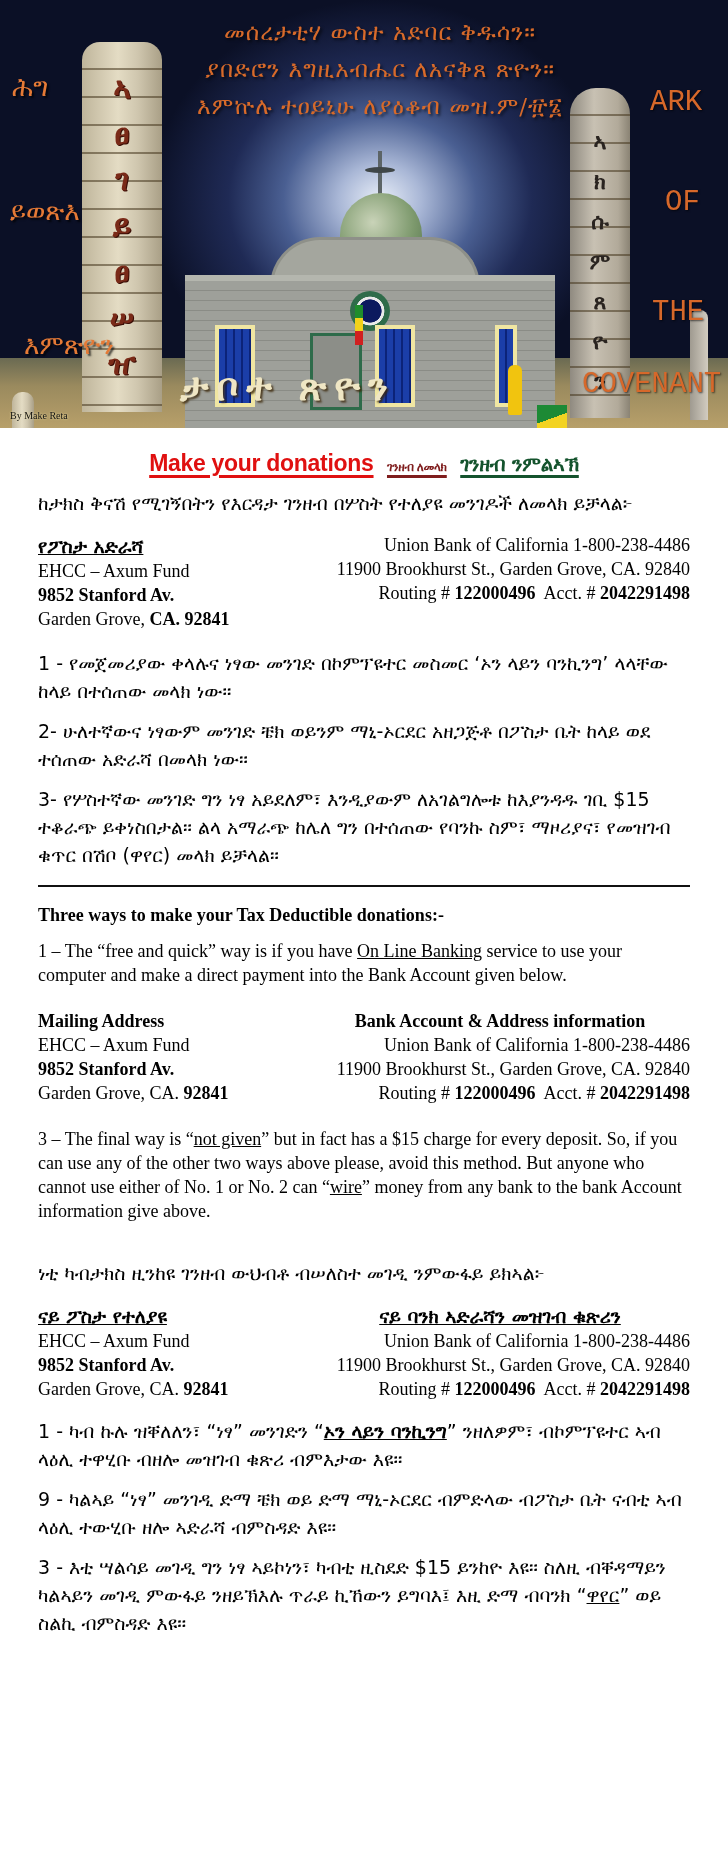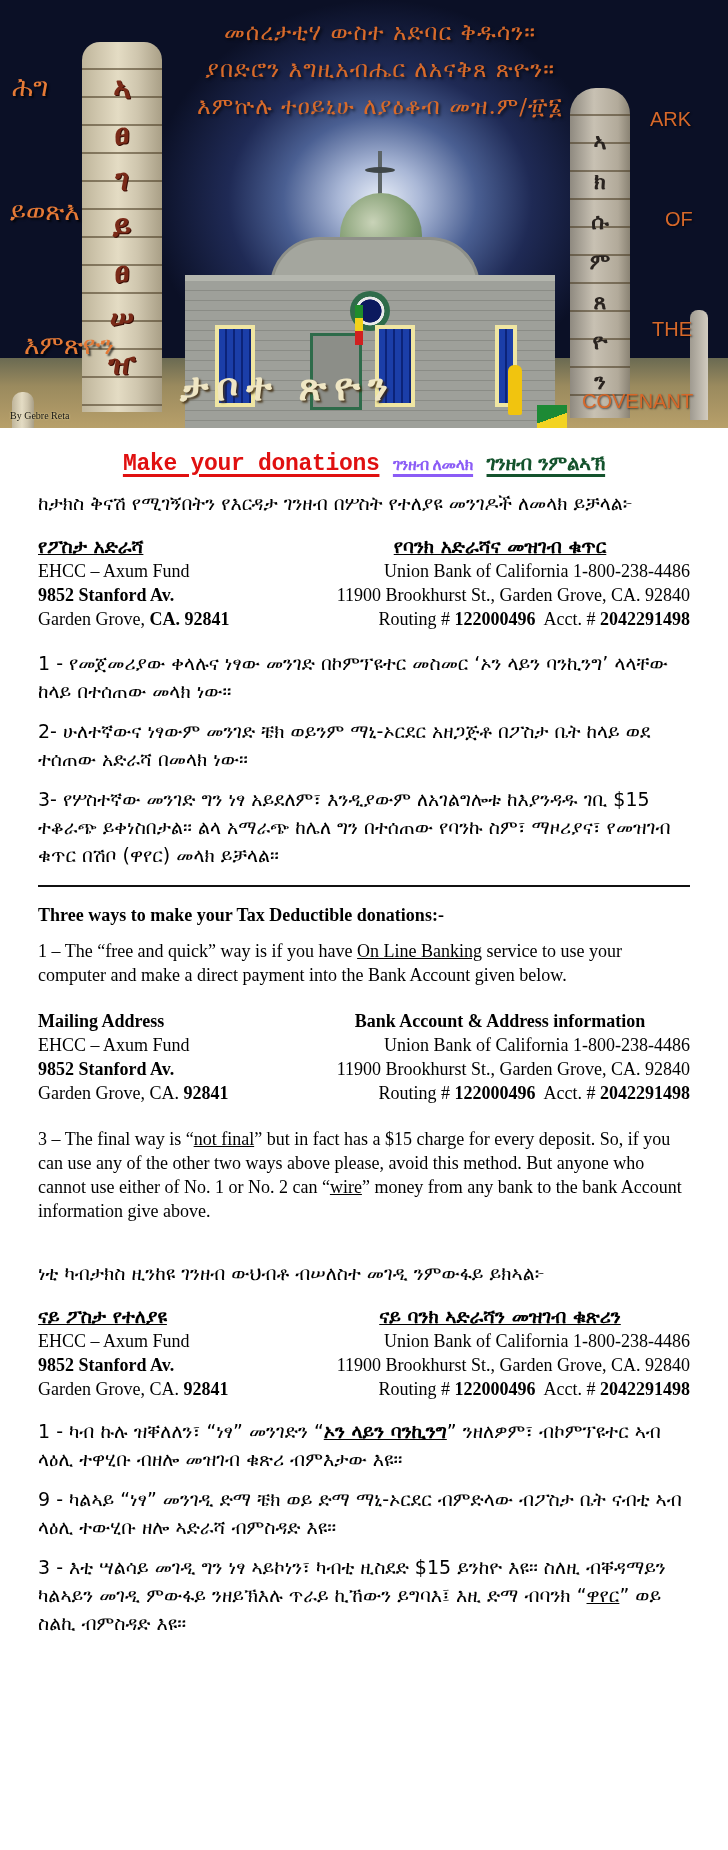--- a/index.html
+++ b/index.html
@@ -51,42 +51,42 @@
   .temple .door { position: absolute; left: 125px; top: 78px; width: 52px; height: 77px; background: #8c8e88; border: 3px solid #2e6b4a; }
 
   .banner-verse { position: absolute; left: 170px; top: 14px; width: 420px; text-align: center;
     font-family: "DejaVu Serif", serif; font-size: 23px; line-height: 37px; color: #d76a2a;
     text-shadow: 2px 2px 3px rgba(0,0,0,.6); letter-spacing: 1px; }
   .banner-side { position: absolute; font-family: "DejaVu Serif", serif; font-size: 26px; color: #e57a36;
     text-shadow: 2px 2px 2px rgba(0,0,0,.7); }
   .banner-side.s1 { left: 12px; top: 72px; }
   .banner-side.s2 { left: 10px; top: 196px; }
   .banner-side.s3 { left: 24px; top: 330px; }
-  .banner-en { position: absolute; font-family: Liberation Sans, sans-serif; font-size: 20px; color: #d7682a;
-    text-shadow: 1px 1px 2px rgba(0,0,0,.6); margin-top: 22px; }
+  .banner-en { position: absolute; font-family: Liberation Mono, monospace; font-size: 29px; color: #d7682a;
+    text-shadow: 1px 1px 2px rgba(0,0,0,.6); }
   .banner-en.e1 { left: 650px; top: 86px; }
   .banner-en.e2 { left: 665px; top: 186px; }
   .banner-en.e3 { left: 652px; top: 296px; }
   .banner-en.e4 { left: 582px; top: 368px; }
   .banner-title { position: absolute; left: 180px; top: 366px; font-family: Liberation Sans, sans-serif; font-size: 38px;
     color: #efe6c4; letter-spacing: 8px; text-shadow: 2px 2px 2px rgba(60,40,10,.8); font-weight: bold; }
   .banner-credit { position: absolute; left: 10px; top: 410px; font-family: "Liberation Serif", serif; font-size: 10px; color: #111;
     text-shadow: 0 0 2px #f6e7a8; }
   .flag { position: absolute; left: 355px; top: 305px; width: 8px; height: 40px;
     background: linear-gradient(180deg, #1f8d2c 0 33%, #f2d21b 33% 66%, #d02020 66% 100%); }
   .person { position: absolute; left: 508px; top: 365px; width: 14px; height: 50px; background: #f1c40f; border-radius: 6px 6px 2px 2px; }
   .green-flag { position: absolute; left: 537px; top: 405px; width: 30px; height: 23px;
     background: linear-gradient(160deg, #1d8a35 0 55%, #f3d322 55% 100%); }
 
   
   .content { padding: 0 38px 0 38px; }
   .header-links { text-align: center; margin-top: 22px; font-weight: bold; font-size: 23px; letter-spacing: -0.3px; }
   .header-links a { text-decoration: underline; text-decoration-thickness: 3px; text-underline-offset: 4px; cursor: pointer; }
-  .header-links .l1 { color: #e01010; font-family: Liberation Mono, monospace; }
-  .header-links .l2 { color: #8b5cf6; font-family: Liberation Serif, serif; font-size: 16px; margin-left: 8px; }
+  .header-links .l1 { color: #e01010; font-family: Liberation Sans, sans-serif; }
+  .header-links .l2 { color: #7f1d1d; font-family: Liberation Sans, sans-serif; font-size: 12px; margin-left: 8px; }
   .header-links .l3 { color: #14532d; font-family: "DejaVu Serif", serif; font-size: 20px; margin-left: 8px; }
 
   .am { font-family: "DejaVu Sans", sans-serif; font-size: 19px; line-height: 28px; }
   .en { font-family: "Liberation Serif", serif; font-size: 18px; line-height: 24px; }
   .para { margin-top: 12px; }
   .intro { margin-top: 12px; }
 
   .addr { display: grid; grid-template-columns: 232px 1fr; margin-top: 16px; font-family: "Liberation Serif", serif; font-size: 18px; line-height: 24px; }
   .addr .col2 { text-align: right; white-space: nowrap; }
   .addr .col2 .h { text-align: center; display: block; padding-left: 40px; }
@@ -162,21 +162,21 @@
   <div class="banner-side s1">ሕግ</div>
   <div class="banner-side s2">ይወጽእ</div>
   <div class="banner-side s3">እምጽዮን</div>
 
   <div class="banner-en e1">ARK</div>
   <div class="banner-en e2">OF</div>
   <div class="banner-en e3">THE</div>
   <div class="banner-en e4">COVENANT</div>
 
   <div class="banner-title">ታቦተ ጽዮን</div>
-  <div class="banner-credit">By Gebre Reta</div>
+  <div class="banner-credit">By Make Reta</div>
 </div>
 
 <div class="content">
 
   <div class="header-links">
     <a class="l1">Make your donations</a>
     <a class="l2">ገንዘብ ለመላክ</a>
     <a class="l3">ገንዘብ ንምልኣኽ</a>
   </div>
 
@@ -184,21 +184,20 @@
     <p class="am intro">ከታክስ ቅናሽ የሚገኝበትን የእርዳታ ገንዘብ በሦስት የተለያዩ መንገዶች ለመላክ ይቻላል፦</p>
 
     <div class="addr">
       <div class="col1">
         <span class="h am-h" style="display:block">የፖስታ አድራሻ</span>
         <div>EHCC – Axum Fund</div>
         <div class="b">9852 Stanford Av.</div>
         <div><span>Garden Grove, </span><span class="b">CA. </span><span class="b">92841</span></div>
       </div>
       <div class="col2">
-        <span class="h am-h">የባንክ አድራሻና መዝገብ ቁጥር</span>
         <div>Union Bank of California  1-800-238-4486</div>
         <div>11900 Brookhurst St., Garden Grove, CA. 92840</div>
         <div style="white-space:pre"><span>Routing # </span><span class="b">122000496</span><span>  Acct. # </span><span class="b">2042291498</span></div>
       </div>
     </div>
 
     <p class="am para" style="margin-top:18px">1 - የመጀመሪያው ቀላሉና ነፃው መንገድ በኮምፕዩተር መስመር ‘ኦን ላይን ባንኪንግ’ ላላቸው ከላይ በተሰጠው መላክ ነው።</p>
     <p class="am para">2- ሁለተኛውና ነፃውም መንገድ ቼክ ወይንም ማኒ-ኦርደር አዘጋጅቶ በፖስታ ቤት ከላይ ወደ ተሰጠው አድራሻ በመላክ ነው።</p>
     <p class="am para">3- የሦስተኛው መንገድ ግን ነፃ አይደለም፣ እንዲያውም ለአገልግሎቱ ከእያንዳዱ ገቢ $15 ተቆራጭ ይቀነስበታል። ልላ አማራጭ ከሌለ ግን በተሰጠው የባንኩ ስም፣ ማዞሪያና፣ የመዝገብ ቁጥር በሽቦ (ዋየር) መላክ ይቻላል።</p>
   </section>
@@ -219,21 +218,21 @@
       </div>
       <div class="col2">
         <span class="h">Bank Account &amp; Address information</span>
         <div>Union Bank of California  1-800-238-4486</div>
         <div>11900 Brookhurst St., Garden Grove, CA. 92840</div>
         <div style="white-space:pre"><span>Routing # </span><span class="b">122000496</span><span>  Acct. # </span><span class="b">2042291498</span></div>
       </div>
     </div>
 
 
-    <p class="en gap-lg"><span>3 – The final way is “</span><span class="u">not final</span><span>” but in fact has a $15 charge for every deposit. So, if you can use any of the other two ways above please, avoid this method. But anyone who cannot use either of No. 1 or No. 2 can “</span><span class="u">wire</span><span>” money from any bank to the bank Account information give above.</span></p>
+    <p class="en gap-lg"><span>3 – The final way is “</span><span class="u">not given</span><span>” but in fact has a $15 charge for every deposit. So, if you can use any of the other two ways above please, avoid this method. But anyone who cannot use either of No. 1 or No. 2 can “</span><span class="u">wire</span><span>” money from any bank to the bank Account information give above.</span></p>
   </section>
 
   <section class="gap-xl">
     <p class="am">ነቲ ካብታክስ ዚንከዩ ገንዘብ ውህብቶ ብሠለስተ መገዲ ንምውፋይ ይክኣል፦</p>
 
     <div class="addr">
       <div class="col1">
         <span class="h am-h" style="display:block">ናይ ፖስታ የተለያዩ</span>
         <div>EHCC – Axum Fund</div>
         <div class="b">9852 Stanford Av.</div>

